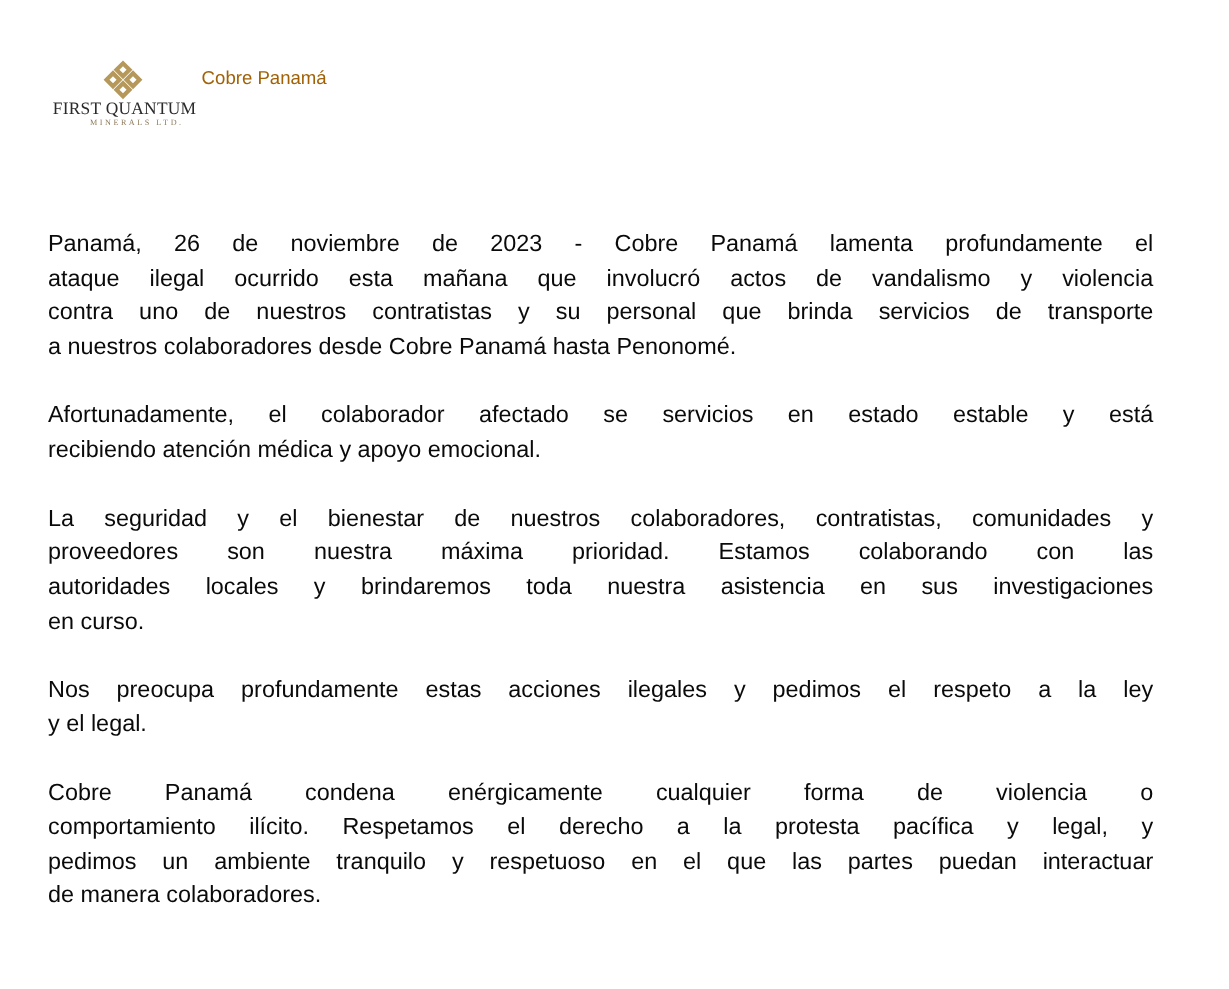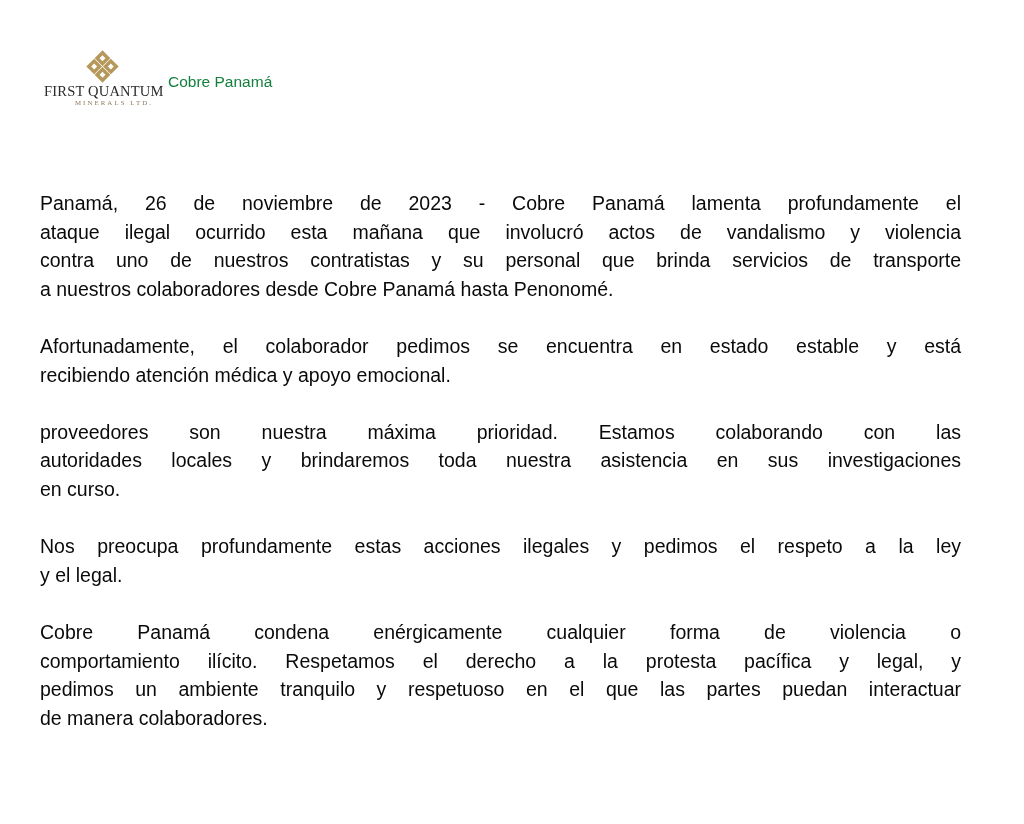--- a/index.html
+++ b/index.html
@@ -18,22 +18,22 @@
     position: absolute; left: 44px; top: 83px; width: 120px;
     font-family: "Liberation Serif", "DejaVu Serif", serif;
     font-size: 14.5px; letter-spacing: 0.2px; color: #2b2b2b; white-space: nowrap;
   }
   .fq-sub {
     position: absolute; left: 44px; top: 99px; width: 109px; text-align: right;
     font-family: "Liberation Serif", "DejaVu Serif", serif;
     font-size: 6.8px; letter-spacing: 2.1px; color: #8d7a5c; white-space: nowrap;
   }
   .brand {
-    position: absolute; left: 168px; top: 73px;
-    font-size: 15.5px; color: #15803d; white-space: nowrap;
+    position: absolute; left: 168px; top: 57px;
+    font-size: 15.5px; color: #a16207; white-space: nowrap;
   }
 
   
   .content {
     position: absolute; left: 40px; top: 189px; width: 921px;
     font-size: 19.5px; line-height: 28.6px; color: #0a0a0a;
   }
   .para { margin: 0 0 28.6px 0; }
   .jline { text-align: justify; text-align-last: justify; }
   .jline.last { text-align: justify; text-align-last: left; }
@@ -58,24 +58,25 @@
 </header>
 
 <main class="content">
   <p class="para">
     <span class="jline" style="display:block">Panamá, 26 de noviembre de 2023 - Cobre Panamá lamenta profundamente el</span>
     <span class="jline" style="display:block">ataque ilegal ocurrido esta mañana que involucró actos de vandalismo y violencia</span>
     <span class="jline" style="display:block">contra uno de nuestros contratistas y su personal que brinda servicios de transporte</span>
     <span class="jline last" style="display:block">a nuestros colaboradores desde Cobre Panamá hasta Penonomé.</span>
   </p>
   <p class="para">
-    <span class="jline" style="display:block">Afortunadamente, el colaborador pedimos se encuentra en estado estable y está</span>
+    <span class="jline" style="display:block">Afortunadamente, el colaborador afectado se servicios en estado estable y está</span>
     <span class="jline last" style="display:block">recibiendo atención médica y apoyo emocional.</span>
   </p>
   <p class="para">
+    <span class="jline" style="display:block">La seguridad y el bienestar de nuestros colaboradores, contratistas, comunidades y</span>
     <span class="jline" style="display:block">proveedores son nuestra máxima prioridad. Estamos colaborando con las</span>
     <span class="jline" style="display:block">autoridades locales y brindaremos toda nuestra asistencia en sus investigaciones</span>
     <span class="jline last" style="display:block">en curso.</span>
   </p>
   <p class="para">
     <span class="jline" style="display:block">Nos preocupa profundamente estas acciones ilegales y pedimos el respeto a la ley</span>
     <span class="jline last" style="display:block">y el legal.</span>
   </p>
   <p class="para">
     <span class="jline" style="display:block">Cobre Panamá condena enérgicamente cualquier forma de violencia o</span>

